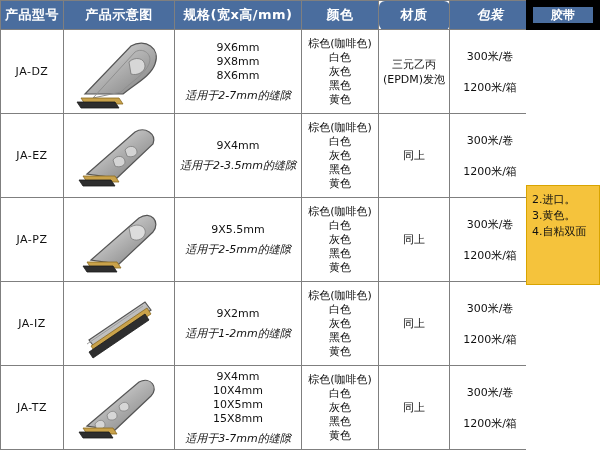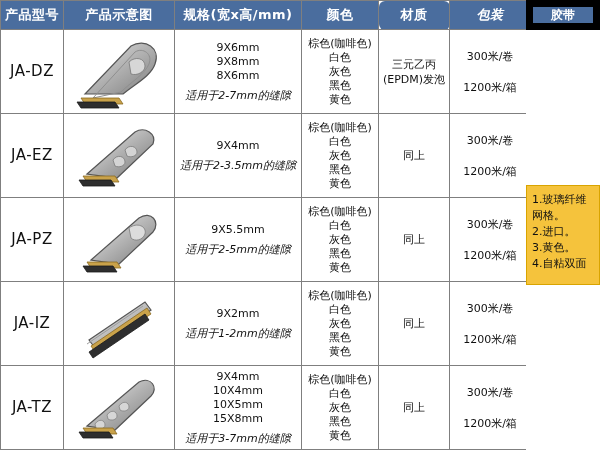--- a/index.html
+++ b/index.html
@@ -46,21 +46,21 @@
   .c-color   { width: 76px; }
   .c-mat     { width: 70px; border-radius: 6px; }
   .c-pack    { width: 80px; font-style: italic; }
   tbody tr { height: 84px; }
   tbody td {
     background: #ffffff;
     font-size: 11px;
     line-height: 15px;
   }
   .model-cell {
-    font-size: 15px;
+    font-size: 11px;
     letter-spacing: 0.5px;
   }
   .spec-cell .sizes div { line-height: 14px; }
   .spec-cell .fit { margin-top: 5px; font-style: italic; }
   .color-cell div { line-height: 14px; }
   .pack-cell .p1 { margin-bottom: 16px; }
   
   .tape-col {
     position: absolute;
     left: 526px;
@@ -344,20 +344,19 @@
       </tr>
 
     </tbody>
   </table>
 
   <div class="tape-col">
     <div class="tape-strip-top"></div>
     <div class="tape-strip-bot"></div>
     <div class="tape-head">胶带</div>
     <div class="tape-body">
-      <div>1.玻璃纤维网格。</div>
       <div>2.进口。</div>
       <div>3.黄色。</div>
       <div>4.自粘双面</div>
     </div>
   </div>
 
 </div>
 
 </body></html>

